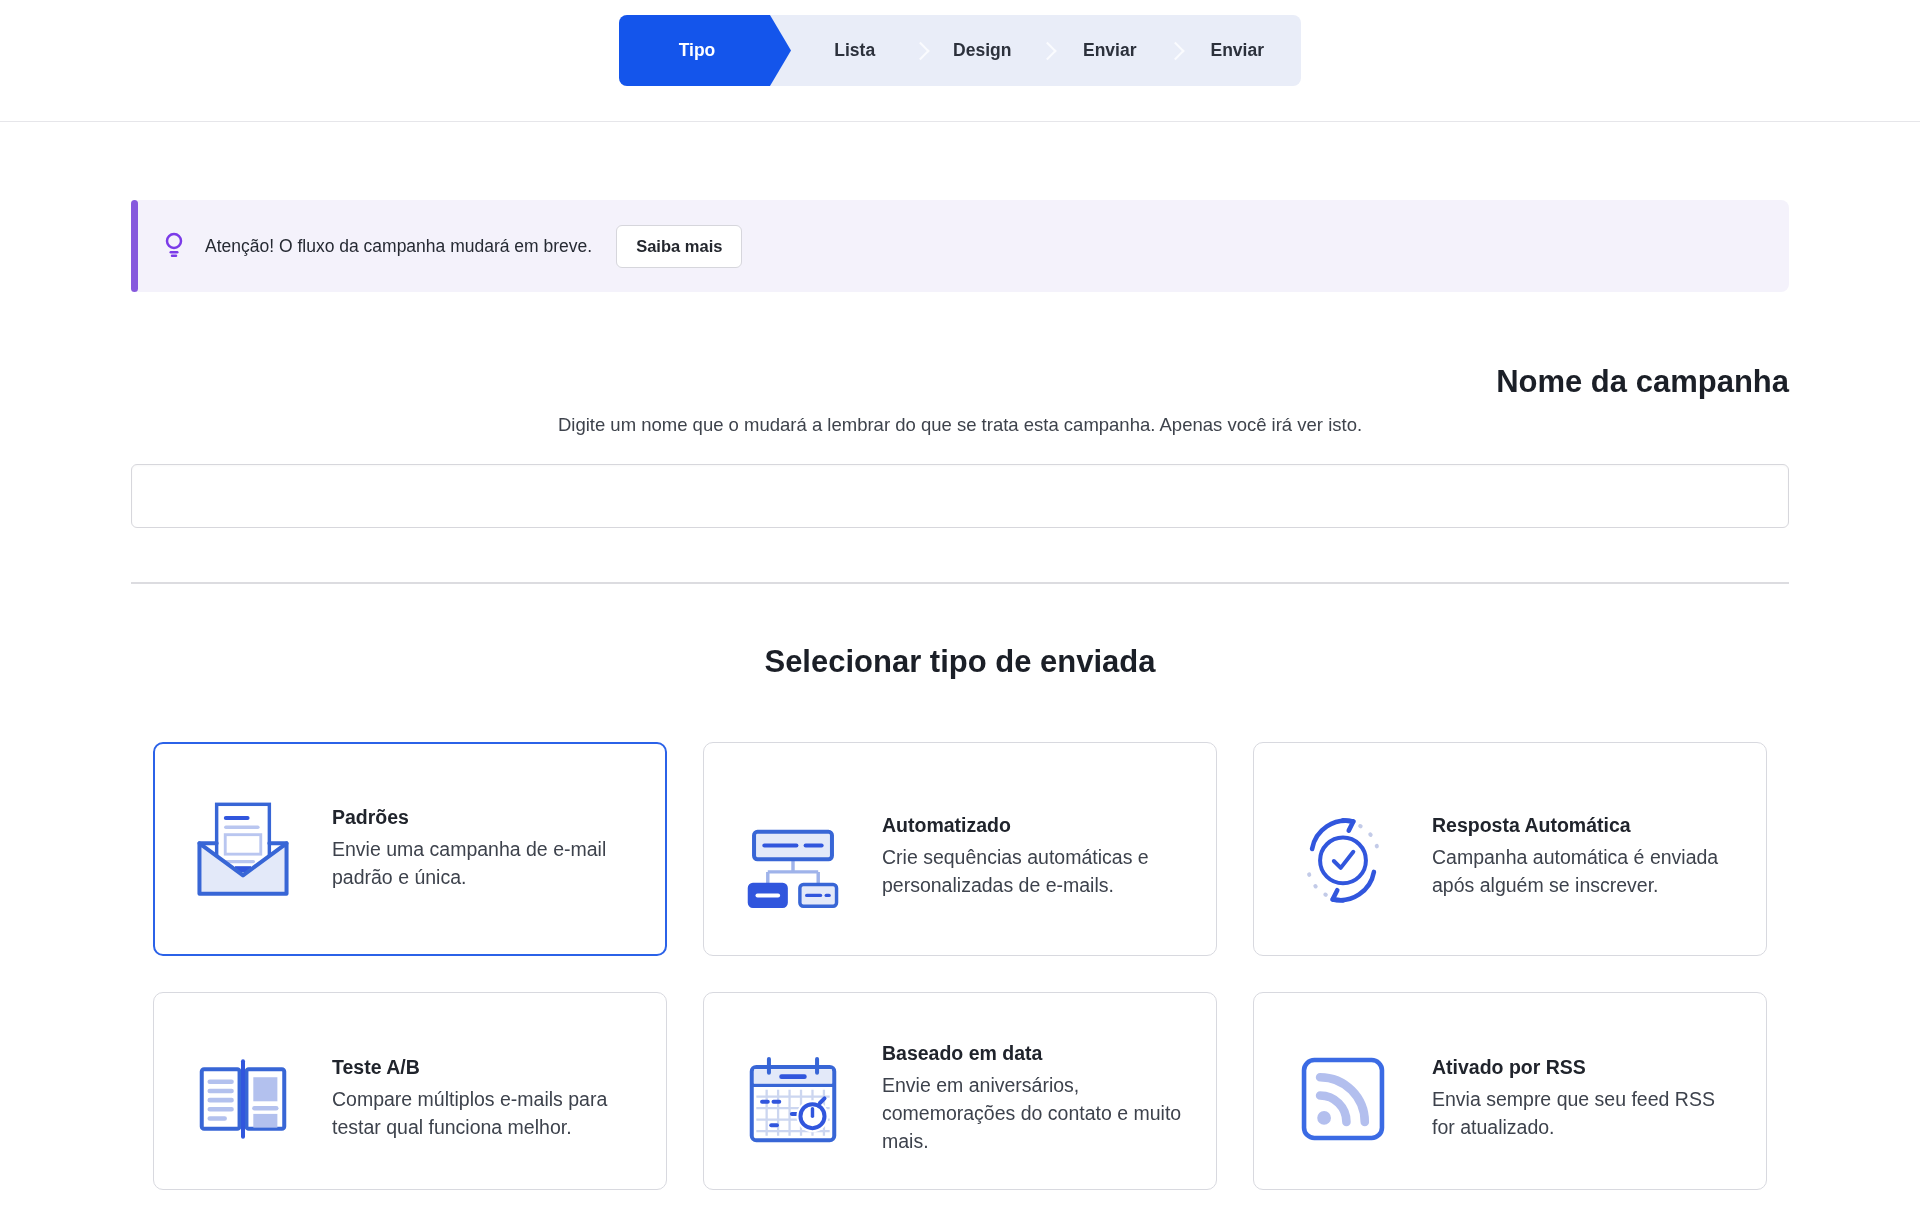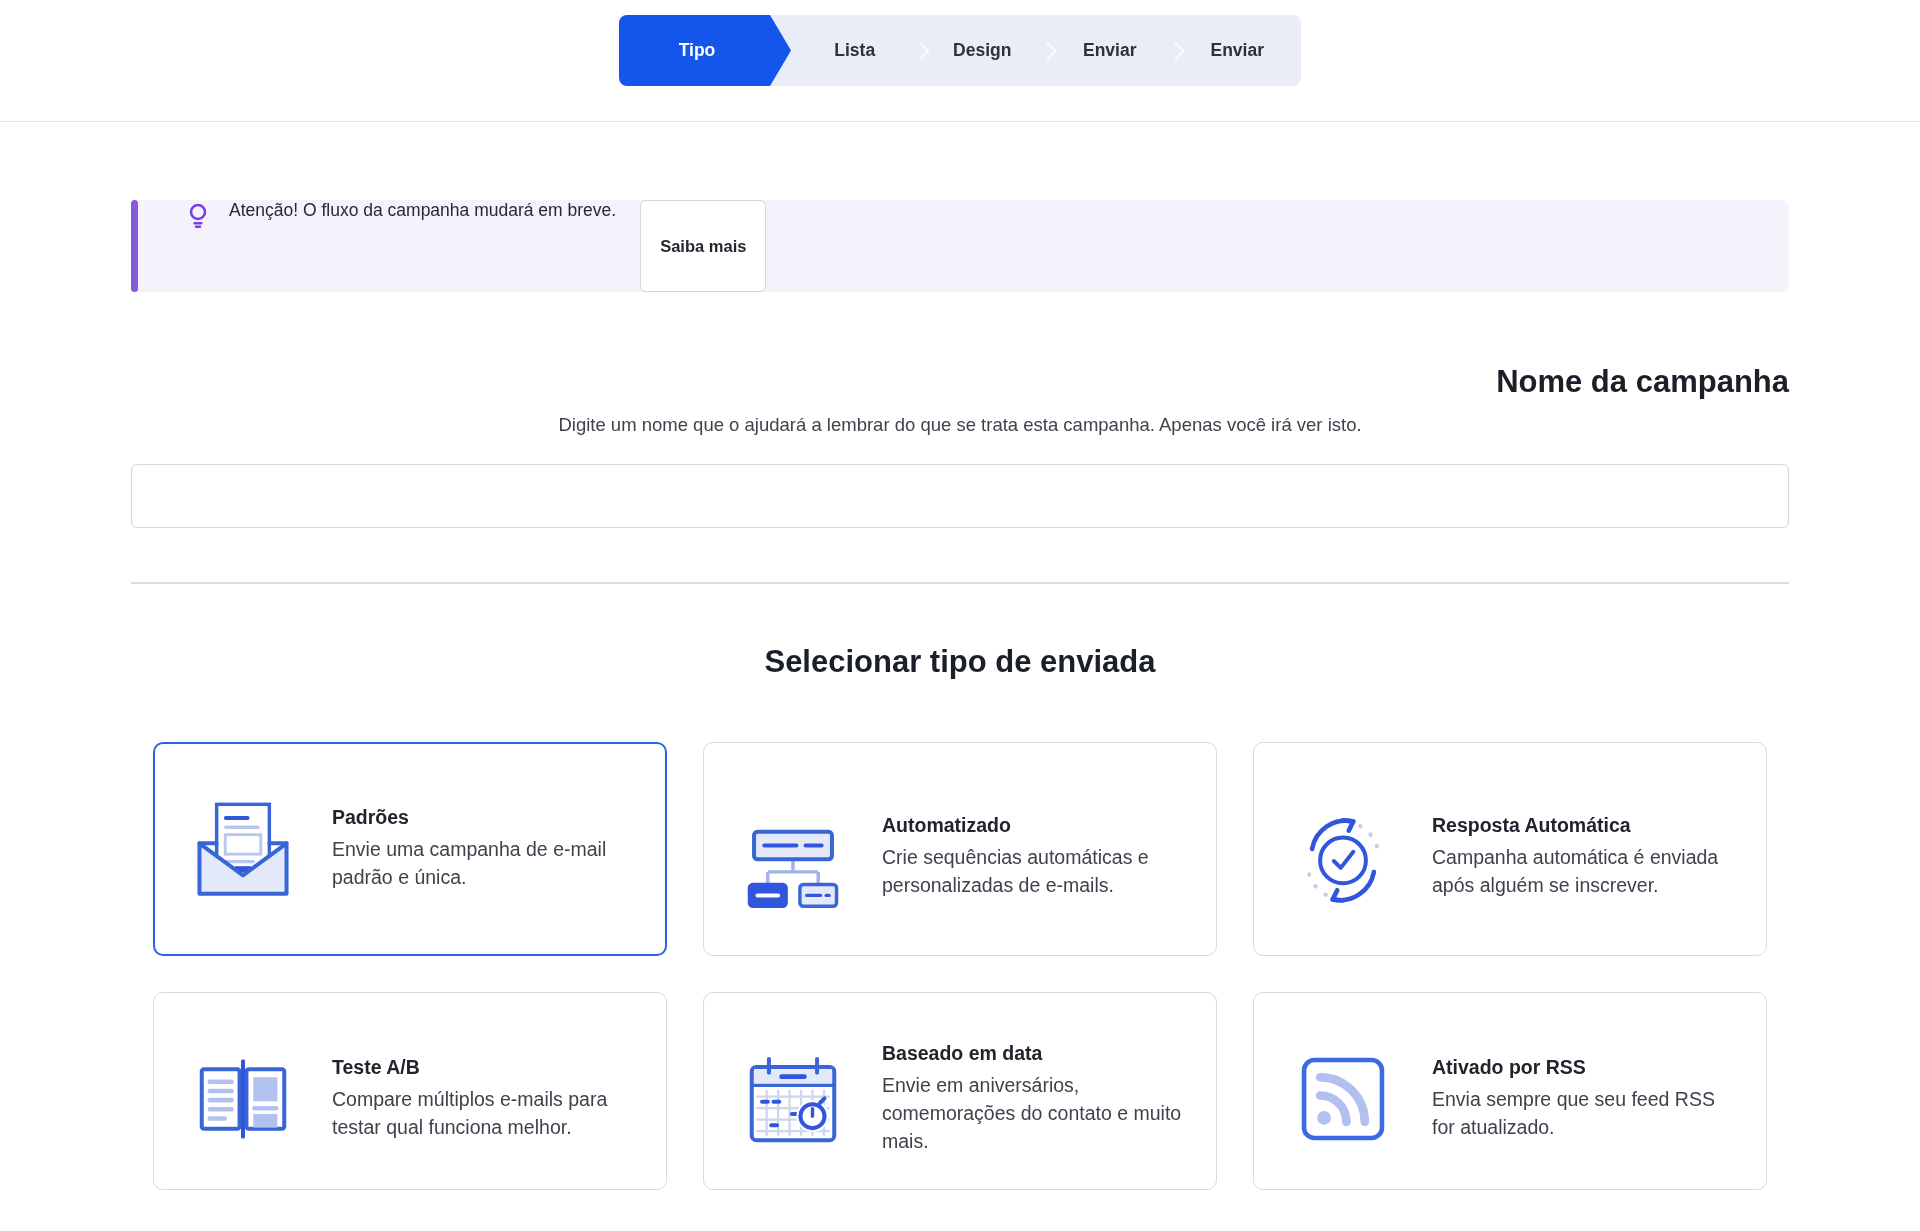--- a/index.html
+++ b/index.html
@@ -29,21 +29,21 @@
     border-top:2px solid #fafbfe; border-right:2px solid #fafbfe;
     transform: translateY(-50%) rotate(45deg);
   }
 
   
   .container { width:1658px; margin:0 auto; }
 
   
   .banner {
     position:relative; margin-top:78px; height:92px; background:#f4f2fb;
-    border-radius:8px; display:flex; padding-left:52px;
+    border-radius:8px; display:flex; align-items:center; padding-left:28px;
   }
   .banner-accent {
     position:absolute; left:0; top:0; height:100%; width:7px;
     background:#8659dd; border-radius:6px;
   }
   .banner-msg { font-size:17.5px; color:#262a33; margin-left:16px; }
   .banner-btn {
     margin-left:24px; background:#ffffff; border:1px solid #d6d6dc; border-radius:6px;
     font-family:inherit; font-size:16.5px; font-weight:bold; color:#24272e;
     padding:11px 19px; cursor:pointer;
@@ -99,21 +99,21 @@
         <circle cx="12" cy="9.6" r="5.6" stroke="#7b3be8" stroke-width="2"></circle>
         <path d="M9.4 18.6 H14.6" stroke="#7b3be8" stroke-width="2" stroke-linecap="round"></path>
         <path d="M10.4 21.4 H13.6" stroke="#7b3be8" stroke-width="2" stroke-linecap="round"></path>
       </svg>
     </span>
     <span class="banner-msg">Atenção! O fluxo da campanha mudará em breve.</span>
     <button class="banner-btn">Saiba mais</button>
   </div>
 
   <h1 class="h-title">Nome da campanha</h1>
-  <p class="h-sub">Digite um nome que o ajudará a lembrar do que se trata esta campanha. Apenas você irá ver isto.</p>
+  <p class="h-sub">Digite um nome que o mudará a lembrar do que se trata esta campanha. Apenas você irá ver isto.</p>
   <input class="name-input" type="text" placeholder="" style="">
 
   <hr class="divider">
 
   <h2 class="h-title2">Selecionar tipo de enviada</h2>
 
   <div class="grid">
 
     <div class="card selected">
       <span class="card-icon">

